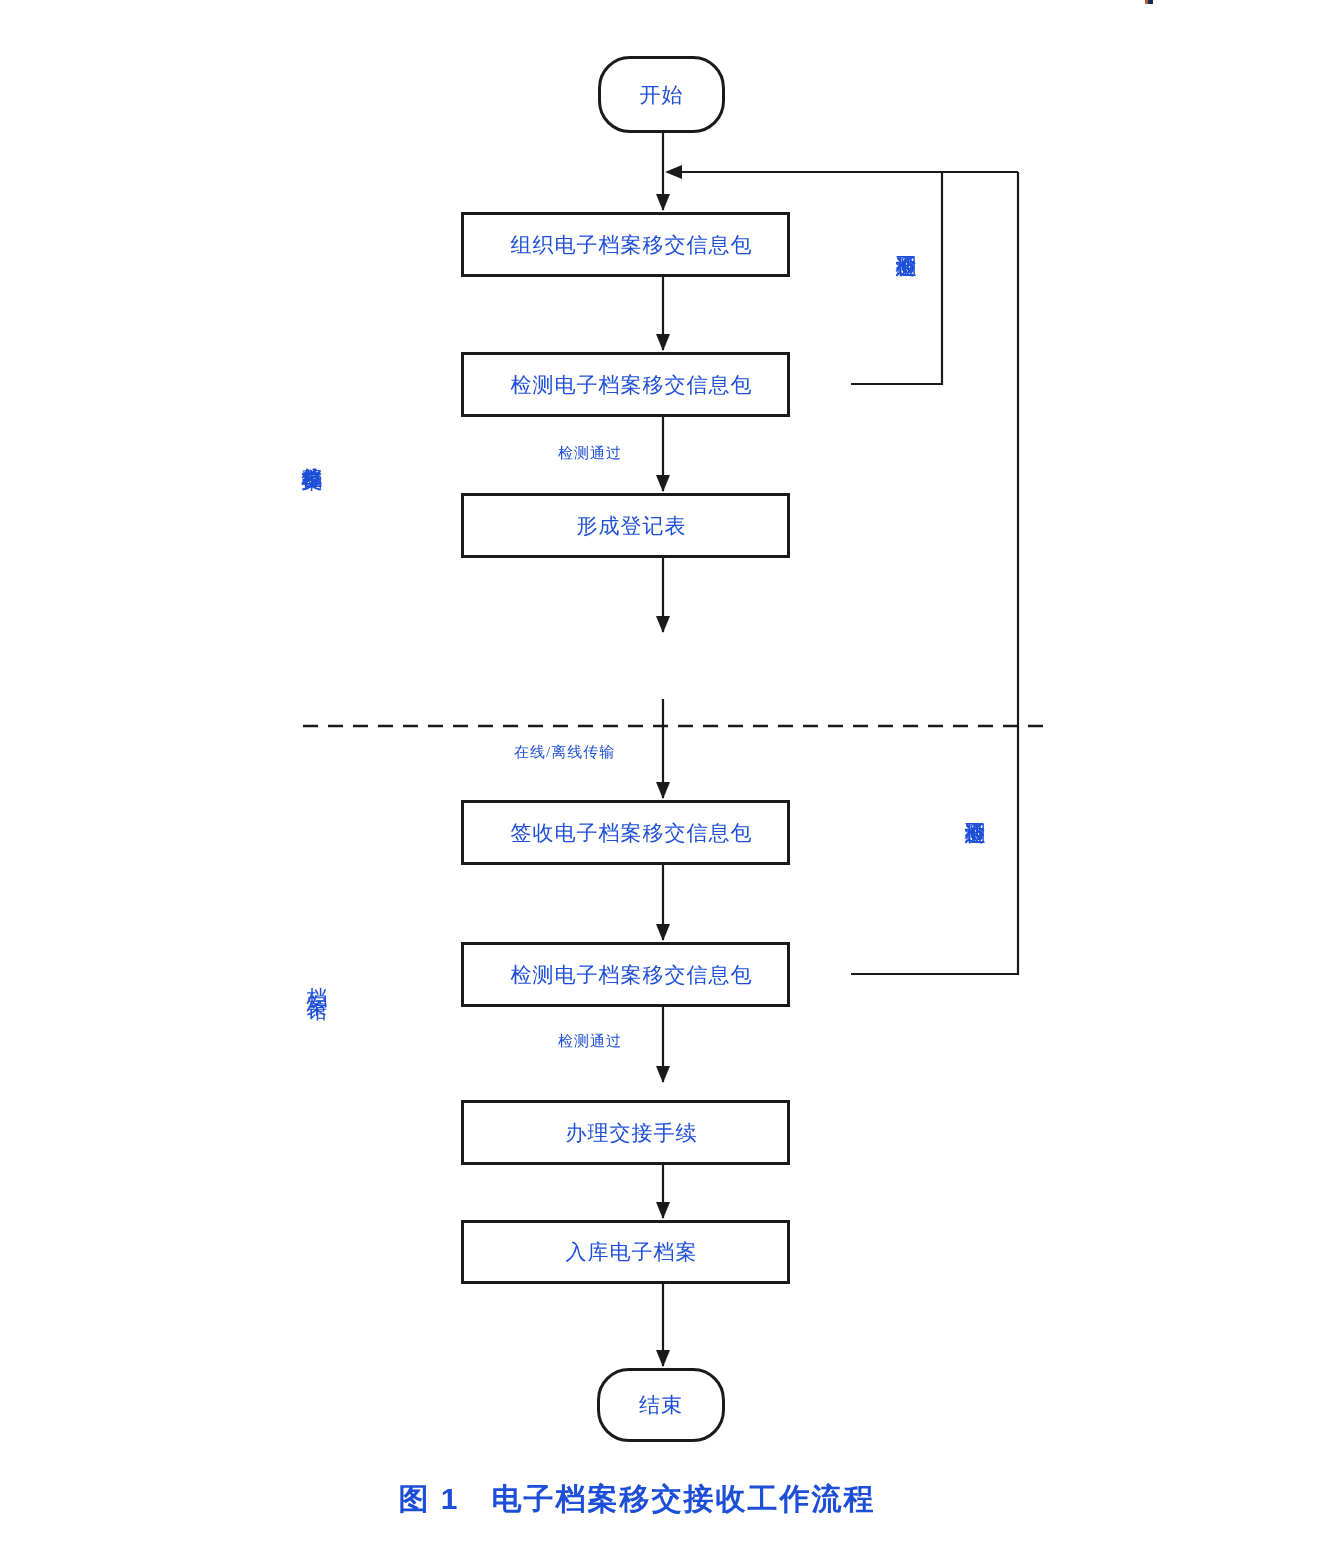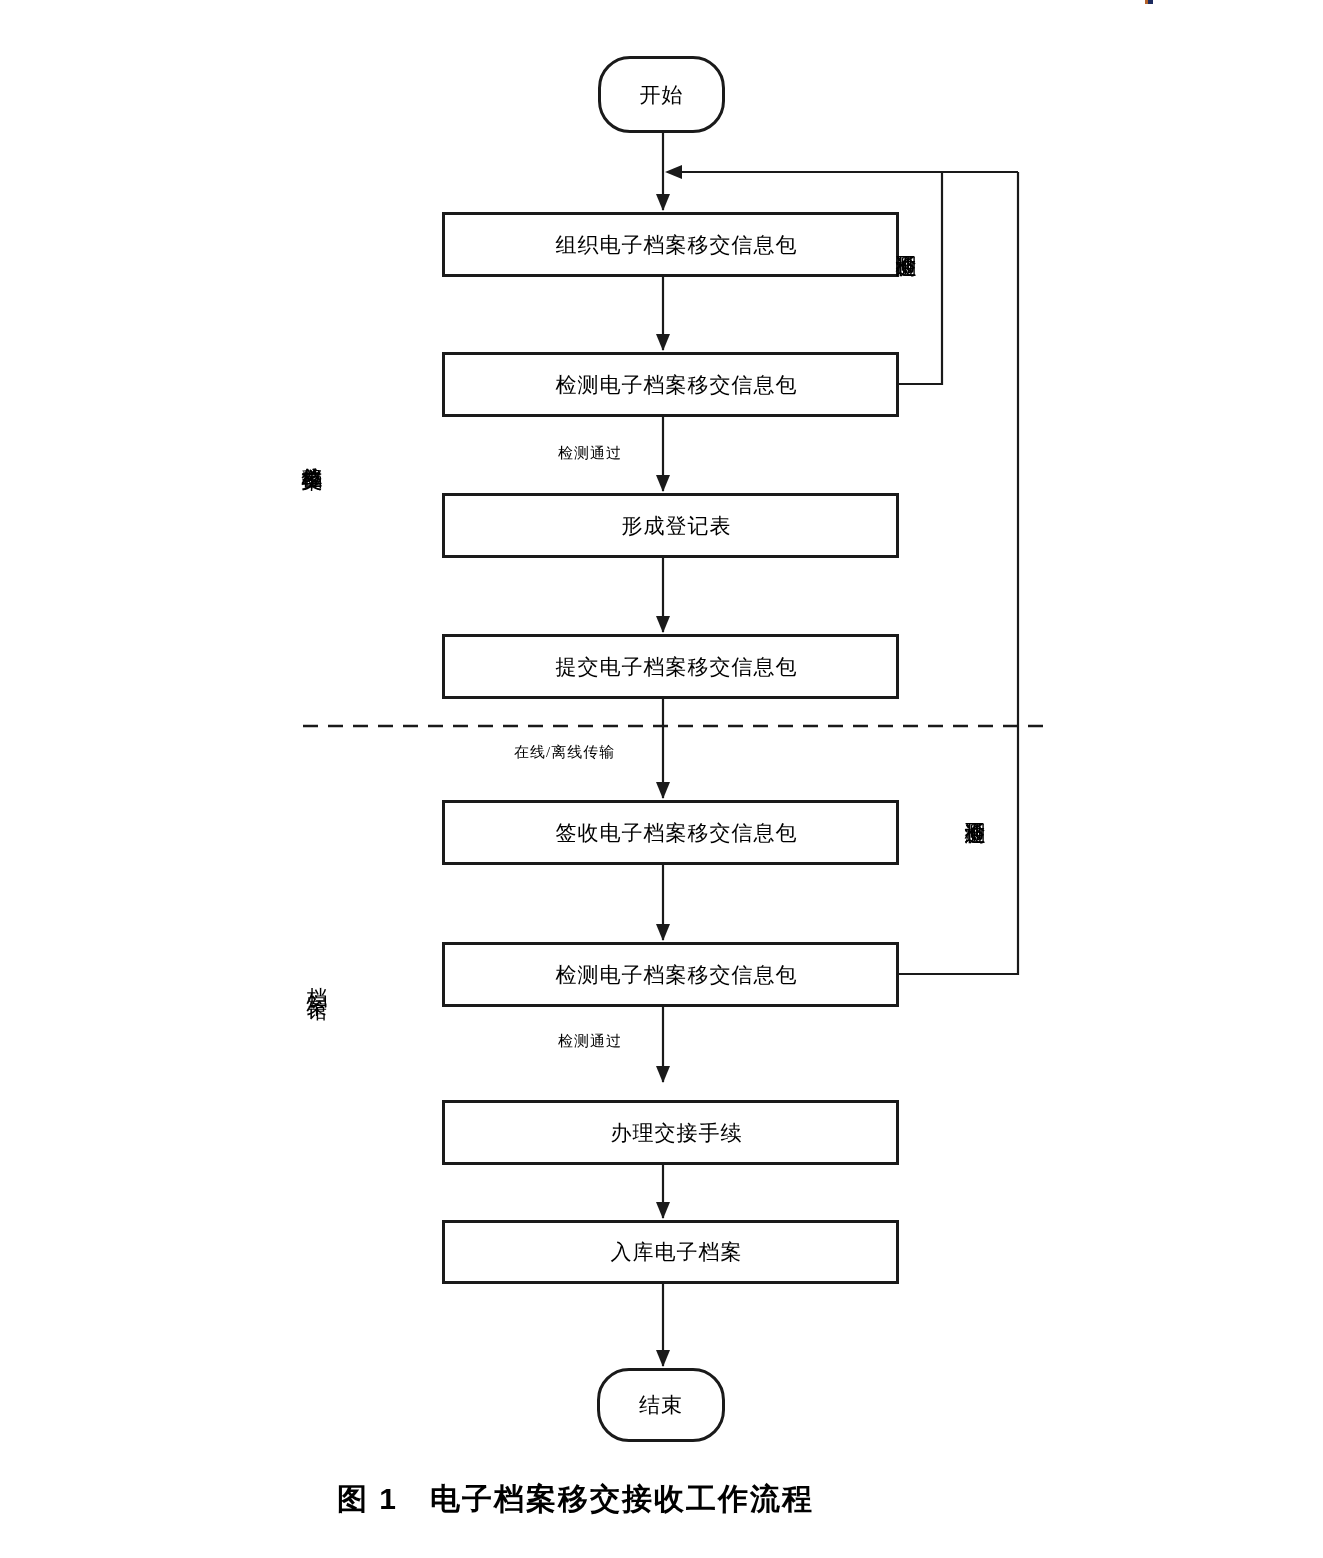--- a/index.html
+++ b/index.html
@@ -7,40 +7,40 @@
     padding: 0;
     background: #ffffff;
   }
   .canvas {
     position: relative;
     width: 1323px;
     height: 1558px;
     background: #ffffff;
     overflow: hidden;
     font-family: "Liberation Serif", "DejaVu Serif", serif;
-    color: #000000;
+    color: #1d4ed8;
   }
   .edges {
     position: absolute;
     left: 0; top: 0;
     width: 1323px; height: 1558px;
   }
   .node {
     position: absolute;
     box-sizing: border-box;
     border: 3.5px solid #1a1a1a;
     background: #ffffff;
     display: flex;
     align-items: center;
     justify-content: center;
     font-size: 21px;
     letter-spacing: 1px;
     white-space: nowrap;
   }
-  .process { left: 442px; width: 457px; height: 65px; padding-left: 12px; }
+  .process { left: 461px; width: 329px; height: 65px; padding-left: 12px; }
   .terminator { border-radius: 32px; }
   .edge-label {
     position: absolute;
     font-size: 15px;
     letter-spacing: 1px;
     white-space: nowrap;
     background: transparent;
   }
   .v-label {
     position: absolute;
@@ -48,20 +48,21 @@
     text-orientation: upright;
     font-size: 21px;
     line-height: 1.05;
     white-space: nowrap;
   }
   .caption {
     position: absolute;
     left: 337px;
     top: 1479px;
     width: 600px;
+    text-align: center;
     font-family: "Liberation Sans", "DejaVu Sans", sans-serif;
     font-weight: 700;
     font-size: 30px;
     letter-spacing: 2px;
     white-space: nowrap;
   }
   .artifact {
     position: absolute;
     left: 1145px; top: 0;
     width: 8px; height: 4px;
@@ -112,23 +113,20 @@
   </div>
 
   <div class="node process" style="top:352px;">
     <span>检测电子档案移交信息包</span>
   </div>
 
   <div class="node process" style="top:493px;">
     <span>形成登记表</span>
   </div>
 
-  <div class="node process" style="top:634px;">
-    <span>提交电子档案移交信息包</span>
-  </div>
 
   <div class="node process" style="top:800px;">
     <span>签收电子档案移交信息包</span>
   </div>
 
   <div class="node process" style="top:942px;">
     <span>检测电子档案移交信息包</span>
   </div>
 
   <div class="node process" style="top:1084px;margin-top:16px;">

